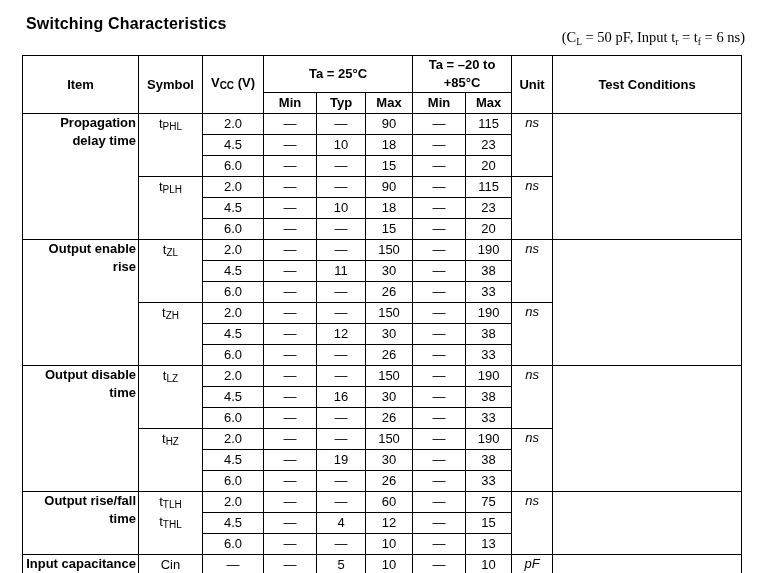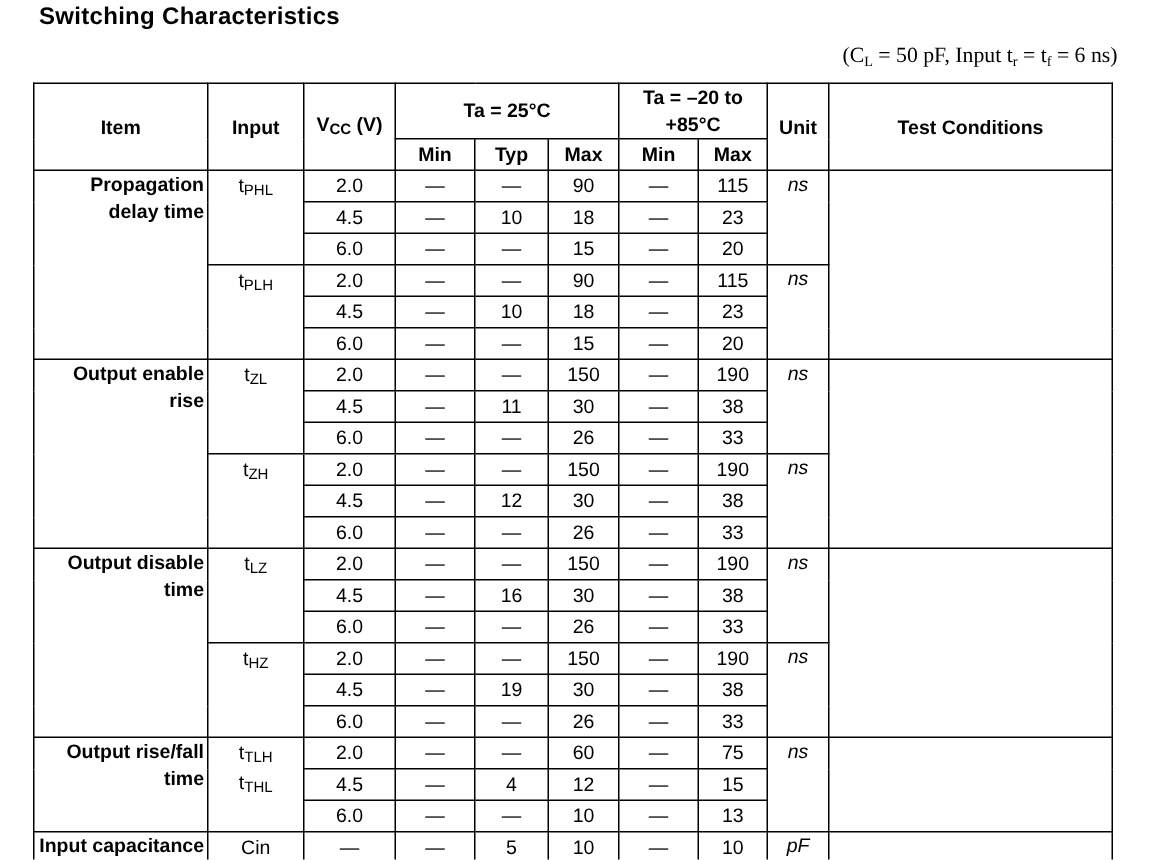--- a/index.html
+++ b/index.html
@@ -1,21 +1,21 @@
 <!DOCTYPE html>
 <html><head>
 <meta charset="utf-8">
 <style>
   html,body { margin:0; padding:0; }
   body {
     width:769px; height:573px; background:#ffffff; color:#000;
     font-family:"Liberation Sans", sans-serif; position:relative; overflow:hidden;
   }
   .title {
-    position:absolute; left:26px; top:3px;
+    position:absolute; left:26px; top:15px;
     font-size:16px; font-weight:bold; letter-spacing:0.2px;
   }
   .caption {
     position:absolute; right:24px; top:29px;
     font-family:Liberation Serif, serif; font-size:14.5px; white-space:nowrap;
   }
   .caption sub { font-size:9.5px; vertical-align:-3px; }
   table.spec {
     position:absolute; left:22px; top:55px;
     border-collapse:collapse; table-layout:fixed; width:719px;
@@ -50,21 +50,21 @@
       <col style="width:49px">
       <col style="width:47px">
     <col style="width:53px">
       <col style="width:46px">
       <col style="width:41px">
     <col style="width:189px">
   </colgroup>
   <thead>
     <tr>
       <th rowspan="2">Item</th>
-      <th rowspan="2">Input</th>
+      <th rowspan="2">Symbol</th>
       <th rowspan="2"><span>V</span><sub>CC</sub><span> (V)</span></th>
       <th colspan="3">Ta = 25°C</th>
       <th colspan="2">Ta = –20 to +85°C</th>
       <th rowspan="2">Unit</th>
       <th rowspan="2">Test Conditions</th>
     </tr>
     <tr>
       <th>Min</th>
       <th>Typ</th>
       <th>Max</th>

